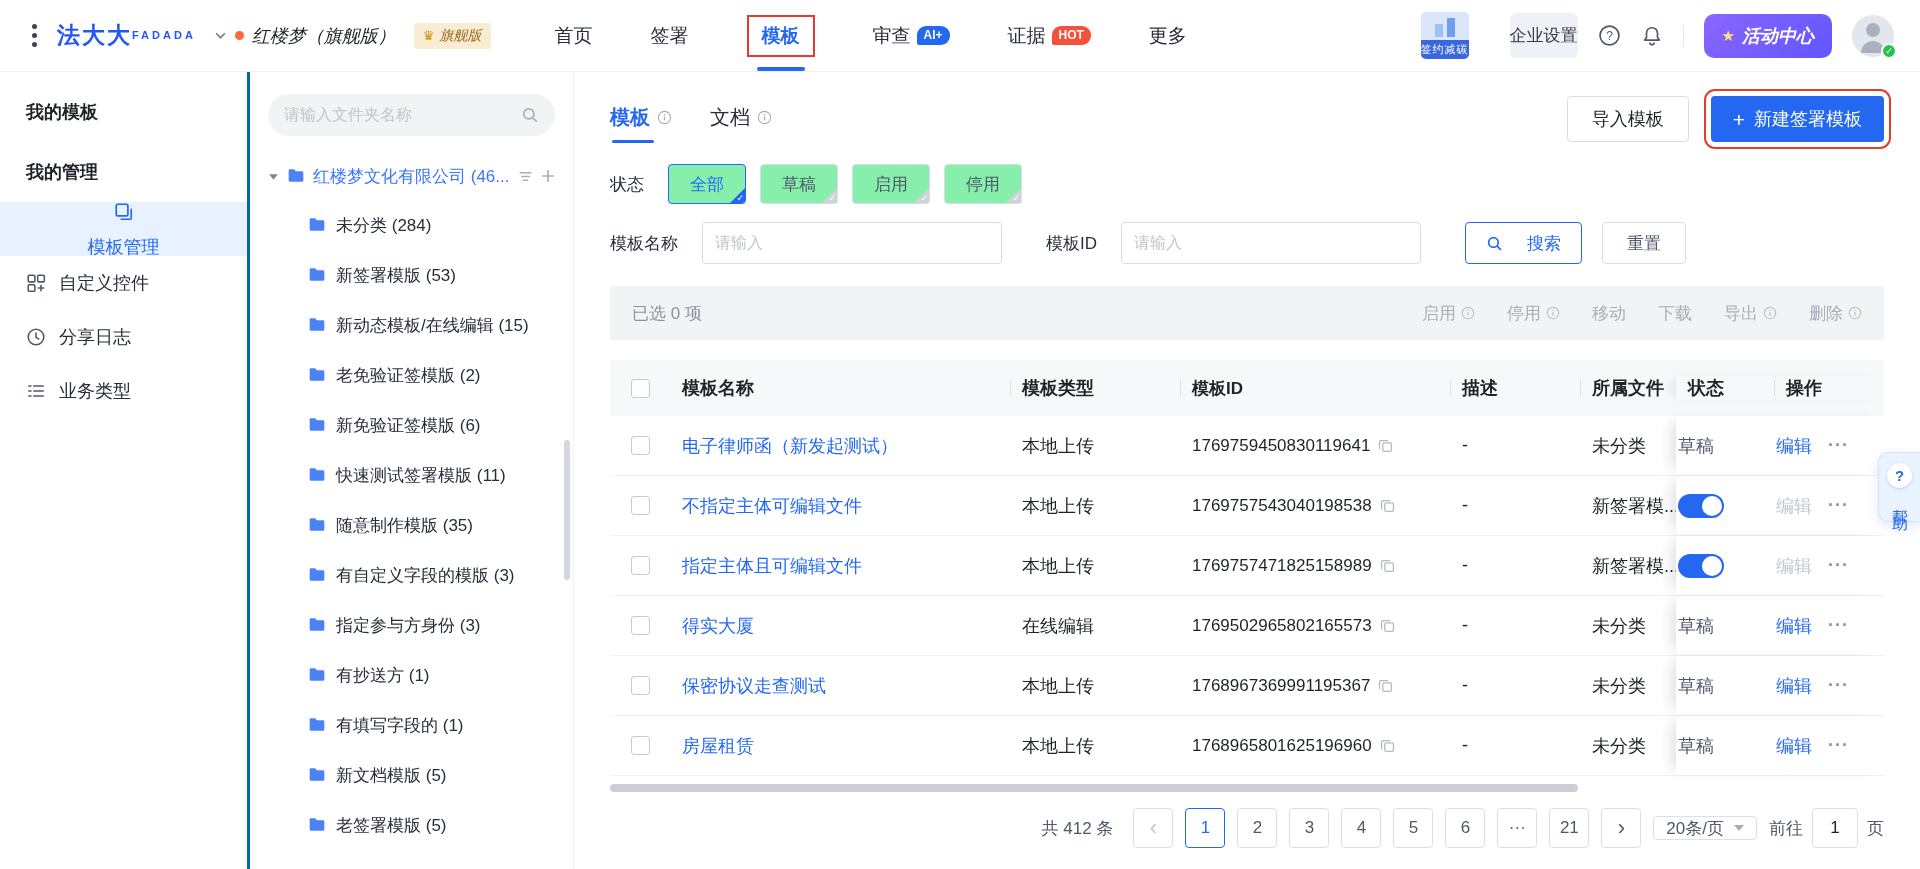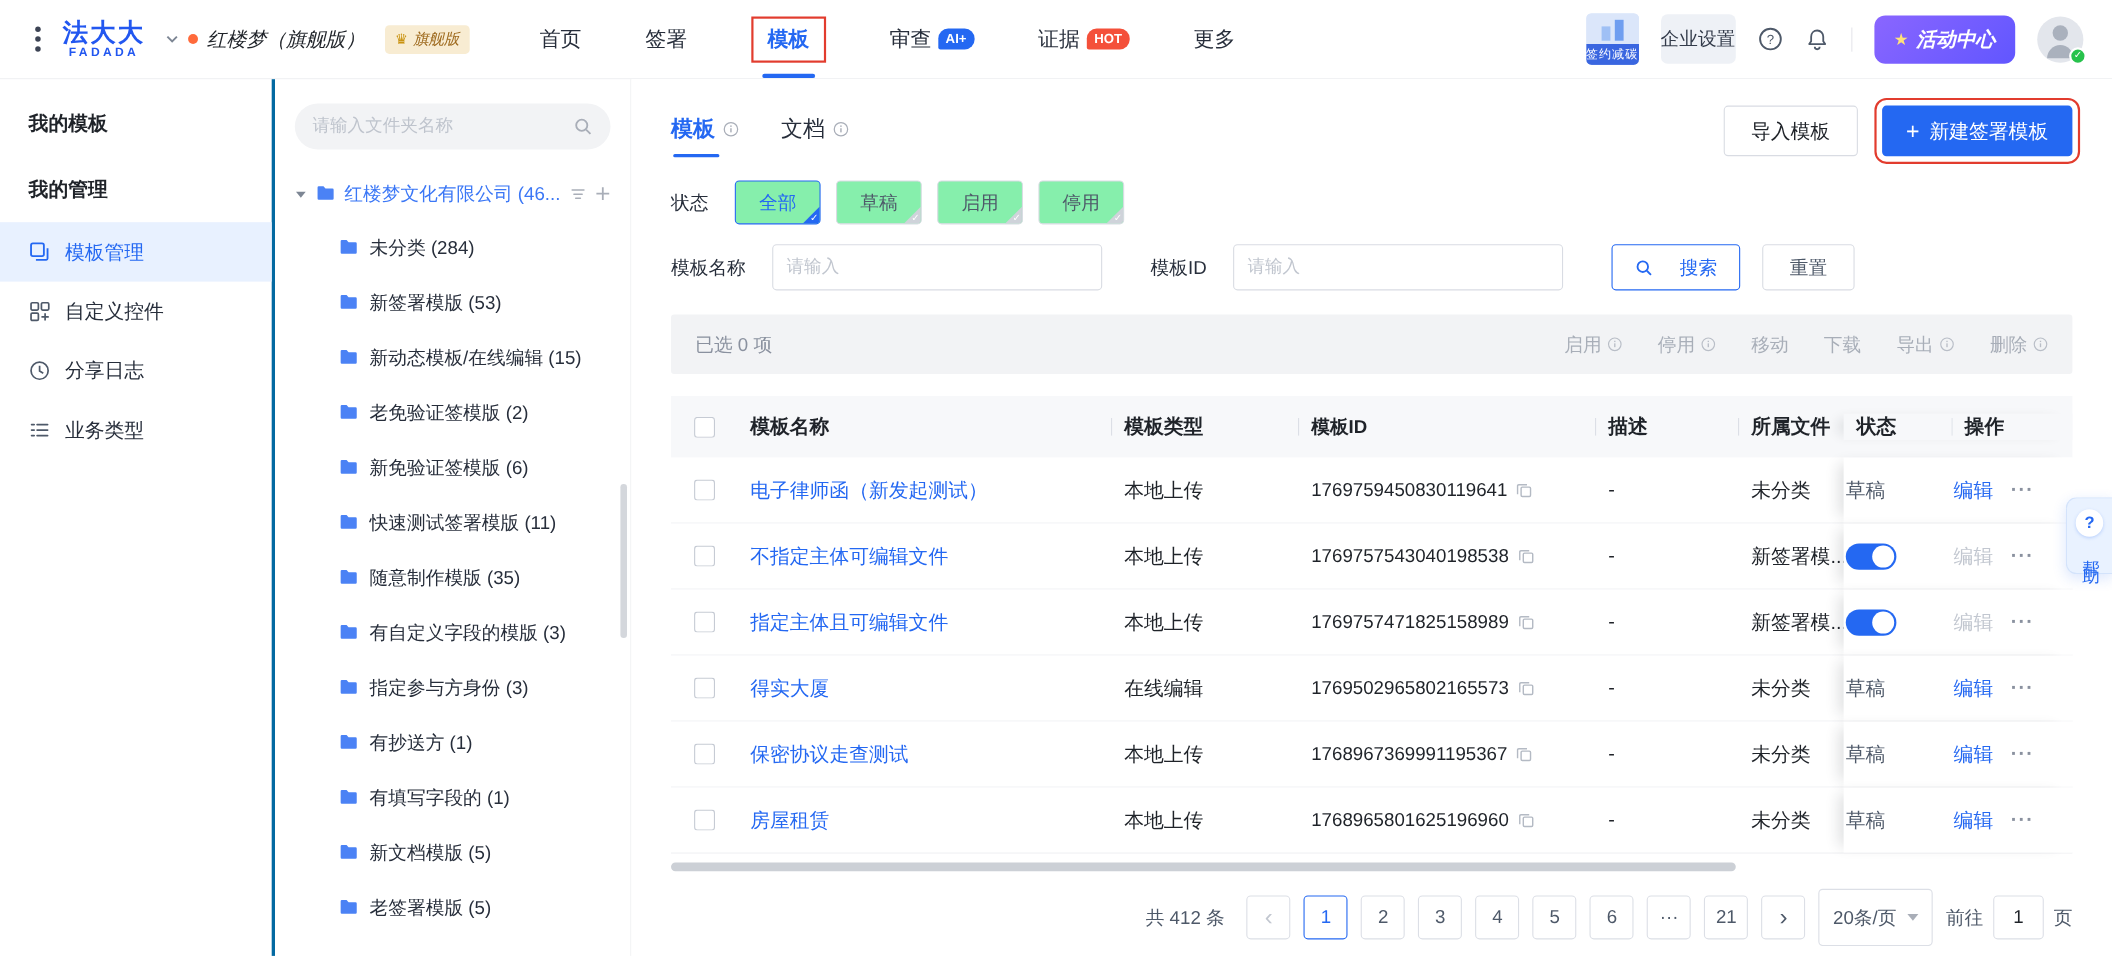--- a/index.html
+++ b/index.html
@@ -7,21 +7,21 @@
   body {
     font-family: "Liberation Sans", "DejaVu Sans", sans-serif;
     background: #ffffff; color: #1f2329; font-size: 17px;
   }
   svg { display: block; }
 
   
   .topbar { height: 72px; display: flex; align-items: center; padding: 0 26px; border-bottom: 1px solid #f0f1f3; background: #fff; }
   .app-menu { display: flex; flex-direction: column; gap: 4px; padding: 6px; cursor: pointer; }
   .app-menu i { width: 5px; height: 5px; border-radius: 50%; background: #3c4354; display: block; }
-  .logo { display: flex; flex-direction: column; align-items: center; margin: 0 18px 0 14px; }
+  .logo { display: flex; flex-direction: row; align-items: center; margin: 0 18px 0 14px; }
   .logo .cn { font-size: 23px; font-weight: 800; color: #2257f0; letter-spacing: 2px; line-height: 1.1; }
   .logo .en { font-size: 11px; font-weight: 700; color: #2257f0; letter-spacing: 3px; }
   .org { display: flex; align-items: center; gap: 8px; cursor: pointer; font-style: italic; }
   .org .chev { color: #7d8694; }
   .org .dot { width: 9px; height: 9px; border-radius: 50%; background: #ff6a3b; }
   .org .org-name { font-size: 18px; font-weight: 500; color: #1f2329; }
   .org-badge { display: flex; align-items: center; gap: 5px; background: #f8ecd2; color: #9e6a1e; font-size: 14px; padding: 4px 9px; border-radius: 4px; margin-left: 10px; }
   .org-badge .crown { font-size: 13px; color: #c9920f; }
 
   .nav { display: flex; align-items: center; gap: 58px; height: 100%; margin-left: 64px; }
@@ -33,41 +33,41 @@
   .mini-badge { font-size: 12px; font-weight: 700; color: #fff; border-radius: 9px 9px 9px 2px; padding: 2px 7px; line-height: 1.2; }
   .mini-badge.ai { background: #2468f2; }
   .mini-badge.hot { background: #f4503a; }
 
   .topbar-right { margin-left: auto; display: flex; align-items: center; gap: 20px; }
   .carbon-badge { width: 48px; border-radius: 5px; overflow: hidden; box-shadow: 0 0 0 1px #dce6f8 inset; cursor: pointer; }
   .carbon-top { height: 28px; background: #dbe6fa; display: flex; align-items: flex-end; justify-content: center; gap: 4px; padding-bottom: 3px; }
   .carbon-top i { display: block; width: 8px; height: 13px; background: #9fc0f5; }
   .carbon-top i:nth-child(2) { height: 19px; background: #6f9ef0; }
   .carbon-label { height: 19px; background: #3a66e0; color: #fff; font-size: 11px; display: flex; align-items: center; justify-content: center; letter-spacing: 1px; }
-  .settings-pill { background: #eef1f6; border-radius: 6px; padding: 11px 0; font-size: 17px; color: #333b4a; cursor: pointer; }
+  .settings-pill { background: #eef1f6; border-radius: 6px; padding: 11px 0; font-size: 17px; color: #333b4a; cursor: pointer; margin-left: 21px; }
   .icon-btn { color: #4e5969; cursor: pointer; display: flex; align-items: center; }
   .vdiv { width: 1px; height: 22px; background: #e5e6eb; }
   .activity-pill { display: flex; align-items: center; gap: 7px; padding: 10px 18px; border-radius: 10px; background: linear-gradient(135deg, #8a66ff, #6156ff); color: #fff; font-size: 18px; font-weight: 700; font-style: italic; cursor: pointer; }
   .activity-pill .spark { font-style: normal; font-size: 15px; color: #ffe27a; }
   .avatar { position: relative; width: 42px; height: 42px; border-radius: 50%; background: #e3e6ec; cursor: pointer; }
   .avatar::before { content: ""; position: absolute; top: 8px; left: 50%; transform: translateX(-50%); width: 14px; height: 14px; border-radius: 50%; background: #aab1bd; }
   .avatar::after { content: ""; position: absolute; bottom: 4px; left: 50%; transform: translateX(-50%); width: 24px; height: 12px; border-radius: 12px 12px 0 0; background: #aab1bd; }
   .avatar .online { position: absolute; right: -3px; bottom: -2px; width: 16px; height: 16px; border-radius: 50%; background: #27c24c; border: 2px solid #fff; color: #fff; font-size: 9px; display: flex; align-items: center; justify-content: center; z-index: 2; }
 
   
   .page-body { display: flex; height: 797px; }
 
   
   .sidebar { width: 250px; border-right: 3px solid #0369a1; padding-top: 10px; flex-shrink: 0; }
   .side-title { padding: 18px 26px; font-size: 18px; color: #1f2329; cursor: pointer; }
   .side-title.g1 { font-weight: 600; }
   .side-title.g2 { font-weight: 700; }
   .side-item { height: 54px; display: flex; align-items: center; gap: 13px; padding: 0 26px; font-size: 18px; color: #272e3b; cursor: pointer; }
   .side-item .s-icon { color: #4e5969; display: flex; }
-  .side-item.active { background: #e8f1ff; color: #2468f2; }
+  .side-item.active { background: #e8f1ff; color: #2468f2; flex-direction: column; }
   .side-item.active .s-icon { color: #2468f2; }
 
   
   .folders { width: 324px; border-right: 1px solid #f0f1f3; padding: 22px 18px 0; flex-shrink: 0; position: relative; overflow: hidden; }
   .folder-search { height: 42px; background: #f2f3f5; border-radius: 21px; display: flex; align-items: center; padding: 0 16px; gap: 8px; }
   .folder-search input { flex: 1; border: none; outline: none; background: transparent; font-size: 16px; color: #1f2329; font-family: inherit; }
   .folder-search input::placeholder { color: #bfc4cd; }
   .folder-search .mag { color: #a9aeb8; }
   .tree { margin-top: 16px; }
   .tree-root { display: flex; align-items: center; gap: 8px; height: 48px; color: #3b77f6; font-size: 17px; cursor: pointer; }
@@ -147,21 +147,21 @@
   .hscroll { margin-top: 8px; height: 8px; position: relative; }
   .hscroll .thumb { position: absolute; left: 0; top: 0; width: 76%; height: 8px; border-radius: 4px; background: #ccd0d6; cursor: pointer; }
 
   
   .pagination { margin-top: 16px; display: flex; align-items: center; justify-content: flex-end; gap: 12px; font-size: 17px; color: #4e5969; padding-bottom: 16px; }
   .total { margin-right: 8px; }
   .page-btn { min-width: 40px; height: 40px; border: 1px solid #dcdfe6; border-radius: 4px; background: #fff; display: flex; align-items: center; justify-content: center; padding: 0 6px; color: #4e5969; cursor: pointer; }
   .page-btn.current { border-color: #2468f2; color: #2468f2; }
   .page-btn.nav-prev { color: #c2c7d0; font-size: 22px; }
   .page-btn.nav-next { font-size: 22px; }
-  .page-size { height: 52px; border: 1px solid #dcdfe6; border-radius: 4px; background: #fff; display: flex; align-items: center; gap: 10px; padding: 0 12px; cursor: pointer; }
+  .page-size { height: 24px; border: 1px solid #dcdfe6; border-radius: 4px; background: #fff; display: flex; align-items: center; gap: 10px; padding: 0 12px; cursor: pointer; }
   .page-size .caret { width: 0; height: 0; border-left: 5px solid transparent; border-right: 5px solid transparent; border-top: 6px solid #a9aeb8; }
   .goto { display: flex; align-items: center; gap: 9px; }
   .goto-input { width: 46px; height: 40px; border: 1px solid #dcdfe6; border-radius: 4px; text-align: center; font-size: 17px; color: #1f2329; outline: none; font-family: inherit; }
 
   
   .help-float { position: fixed; right: 0; top: 452px; width: 42px; background: #e9f2ff; border: 1px solid #d3e3fb; border-right: none; border-radius: 10px 0 0 10px; padding: 10px 0 14px; display: flex; flex-direction: column; align-items: center; gap: 9px; color: #2468f2; box-shadow: 0 4px 12px rgba(36,104,242,.15); cursor: pointer; }
   .help-q { width: 25px; height: 25px; border-radius: 50%; background: #fff; display: flex; align-items: center; justify-content: center; font-size: 15px; font-weight: 700; box-shadow: 0 1px 3px rgba(36,104,242,.25); }
   .help-label { writing-mode: vertical-rl; text-orientation: upright; font-size: 16px; letter-spacing: 5px; font-weight: 500; }
 </style>
 </head>

